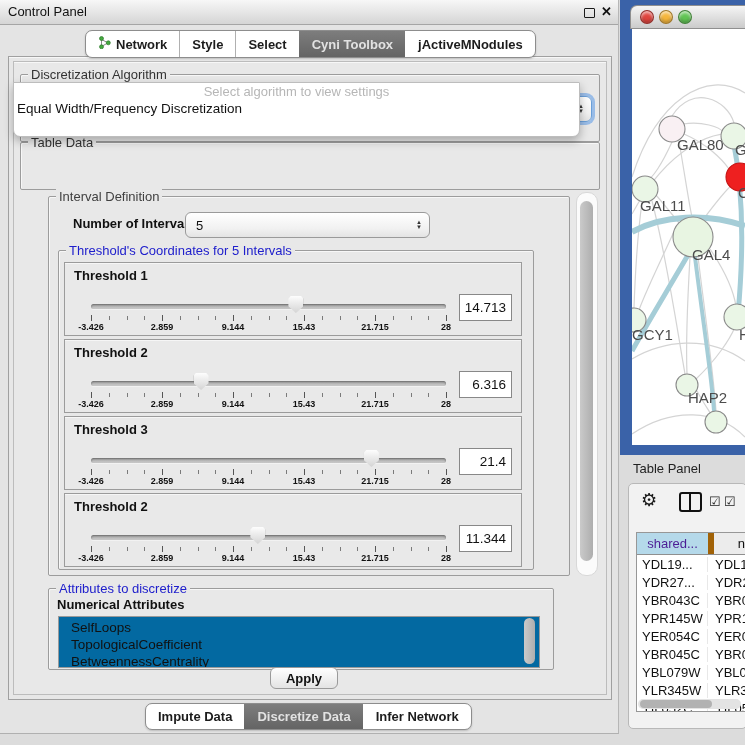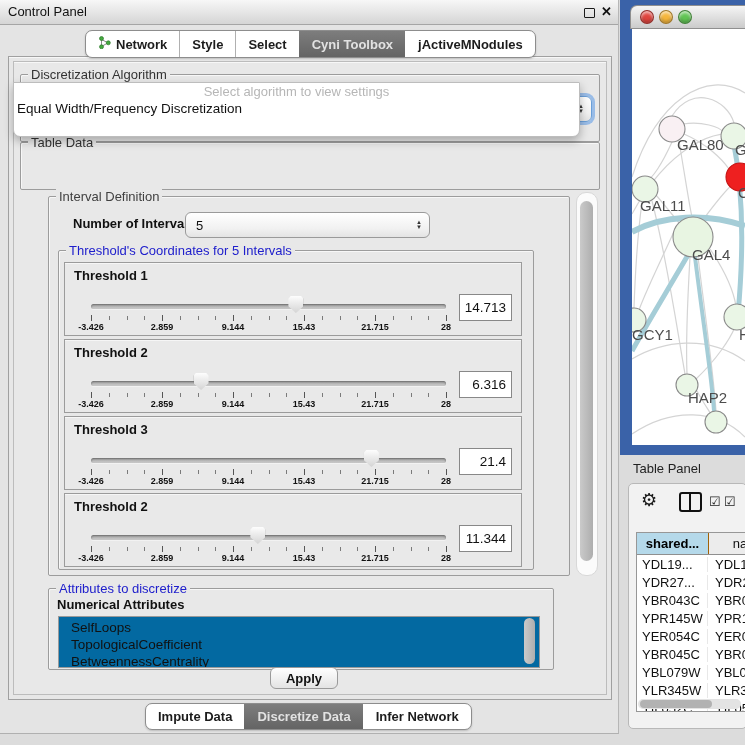--- a/index.html
+++ b/index.html
@@ -80,22 +80,22 @@
   #tp-label{position:absolute;left:633px;top:461px;font-size:13px;color:#222;}
   #tpanel{position:absolute;left:628px;top:483px;width:117px;height:244px;background:#f2f2f2;
           border:1px solid #b8b8b8;border-radius:5px;}
   .gear{position:absolute;left:641px;top:489px;font-size:18px;color:#1a1a1a;}
   .colicon{position:absolute;left:679px;top:492px;width:19px;height:16px;border:2px solid #111;border-radius:3px;}
   .colicon::after{content:"";position:absolute;left:8px;top:0;width:2px;height:16px;background:#111;}
   .chk{position:absolute;top:494px;font-size:13px;color:#222;}
   #tbl{position:absolute;left:636px;top:532px;width:108px;height:178px;background:#fff;
        border:1px solid #979797;overflow:hidden;}
   .thead{display:flex;height:21px;border-bottom:1px solid #8f8f8f;}
-  .hc1{width:71px;background:#b5d9ea;border-right:1px solid #a16207;display:flex;align-items:center;
-       justify-content:center;font-size:13px;color:#000000;flex:none;font-weight:bold;}
+  .hc1{width:71px;background:#b5d9ea;border-right:6px solid #a16207;display:flex;align-items:center;
+       justify-content:center;font-size:13px;color:#4c1d95;flex:none;}
   .hc2{width:80px;background:#ececec;display:flex;align-items:center;justify-content:center;
        font-size:13px;color:#111;flex:none;}
   .trow{display:flex;height:18px;align-items:center;}
   .tc1{width:71px;padding-left:5px;font-size:13px;color:#111;flex:none;box-sizing:border-box;
        white-space:nowrap;overflow:hidden;border-right:1px solid #e8e8e8;}
   .tc2{padding-left:7px;font-size:13px;color:#111;white-space:nowrap;}
   #hscroll{position:absolute;left:638px;top:699px;width:103px;height:10px;background:#e3e3e3;border-radius:5px;}
   #hthumb{position:absolute;left:2px;top:1px;width:72px;height:8px;border-radius:4px;background:#b2b2b2;}
   .txt{position:absolute;white-space:nowrap;}
 </style>

